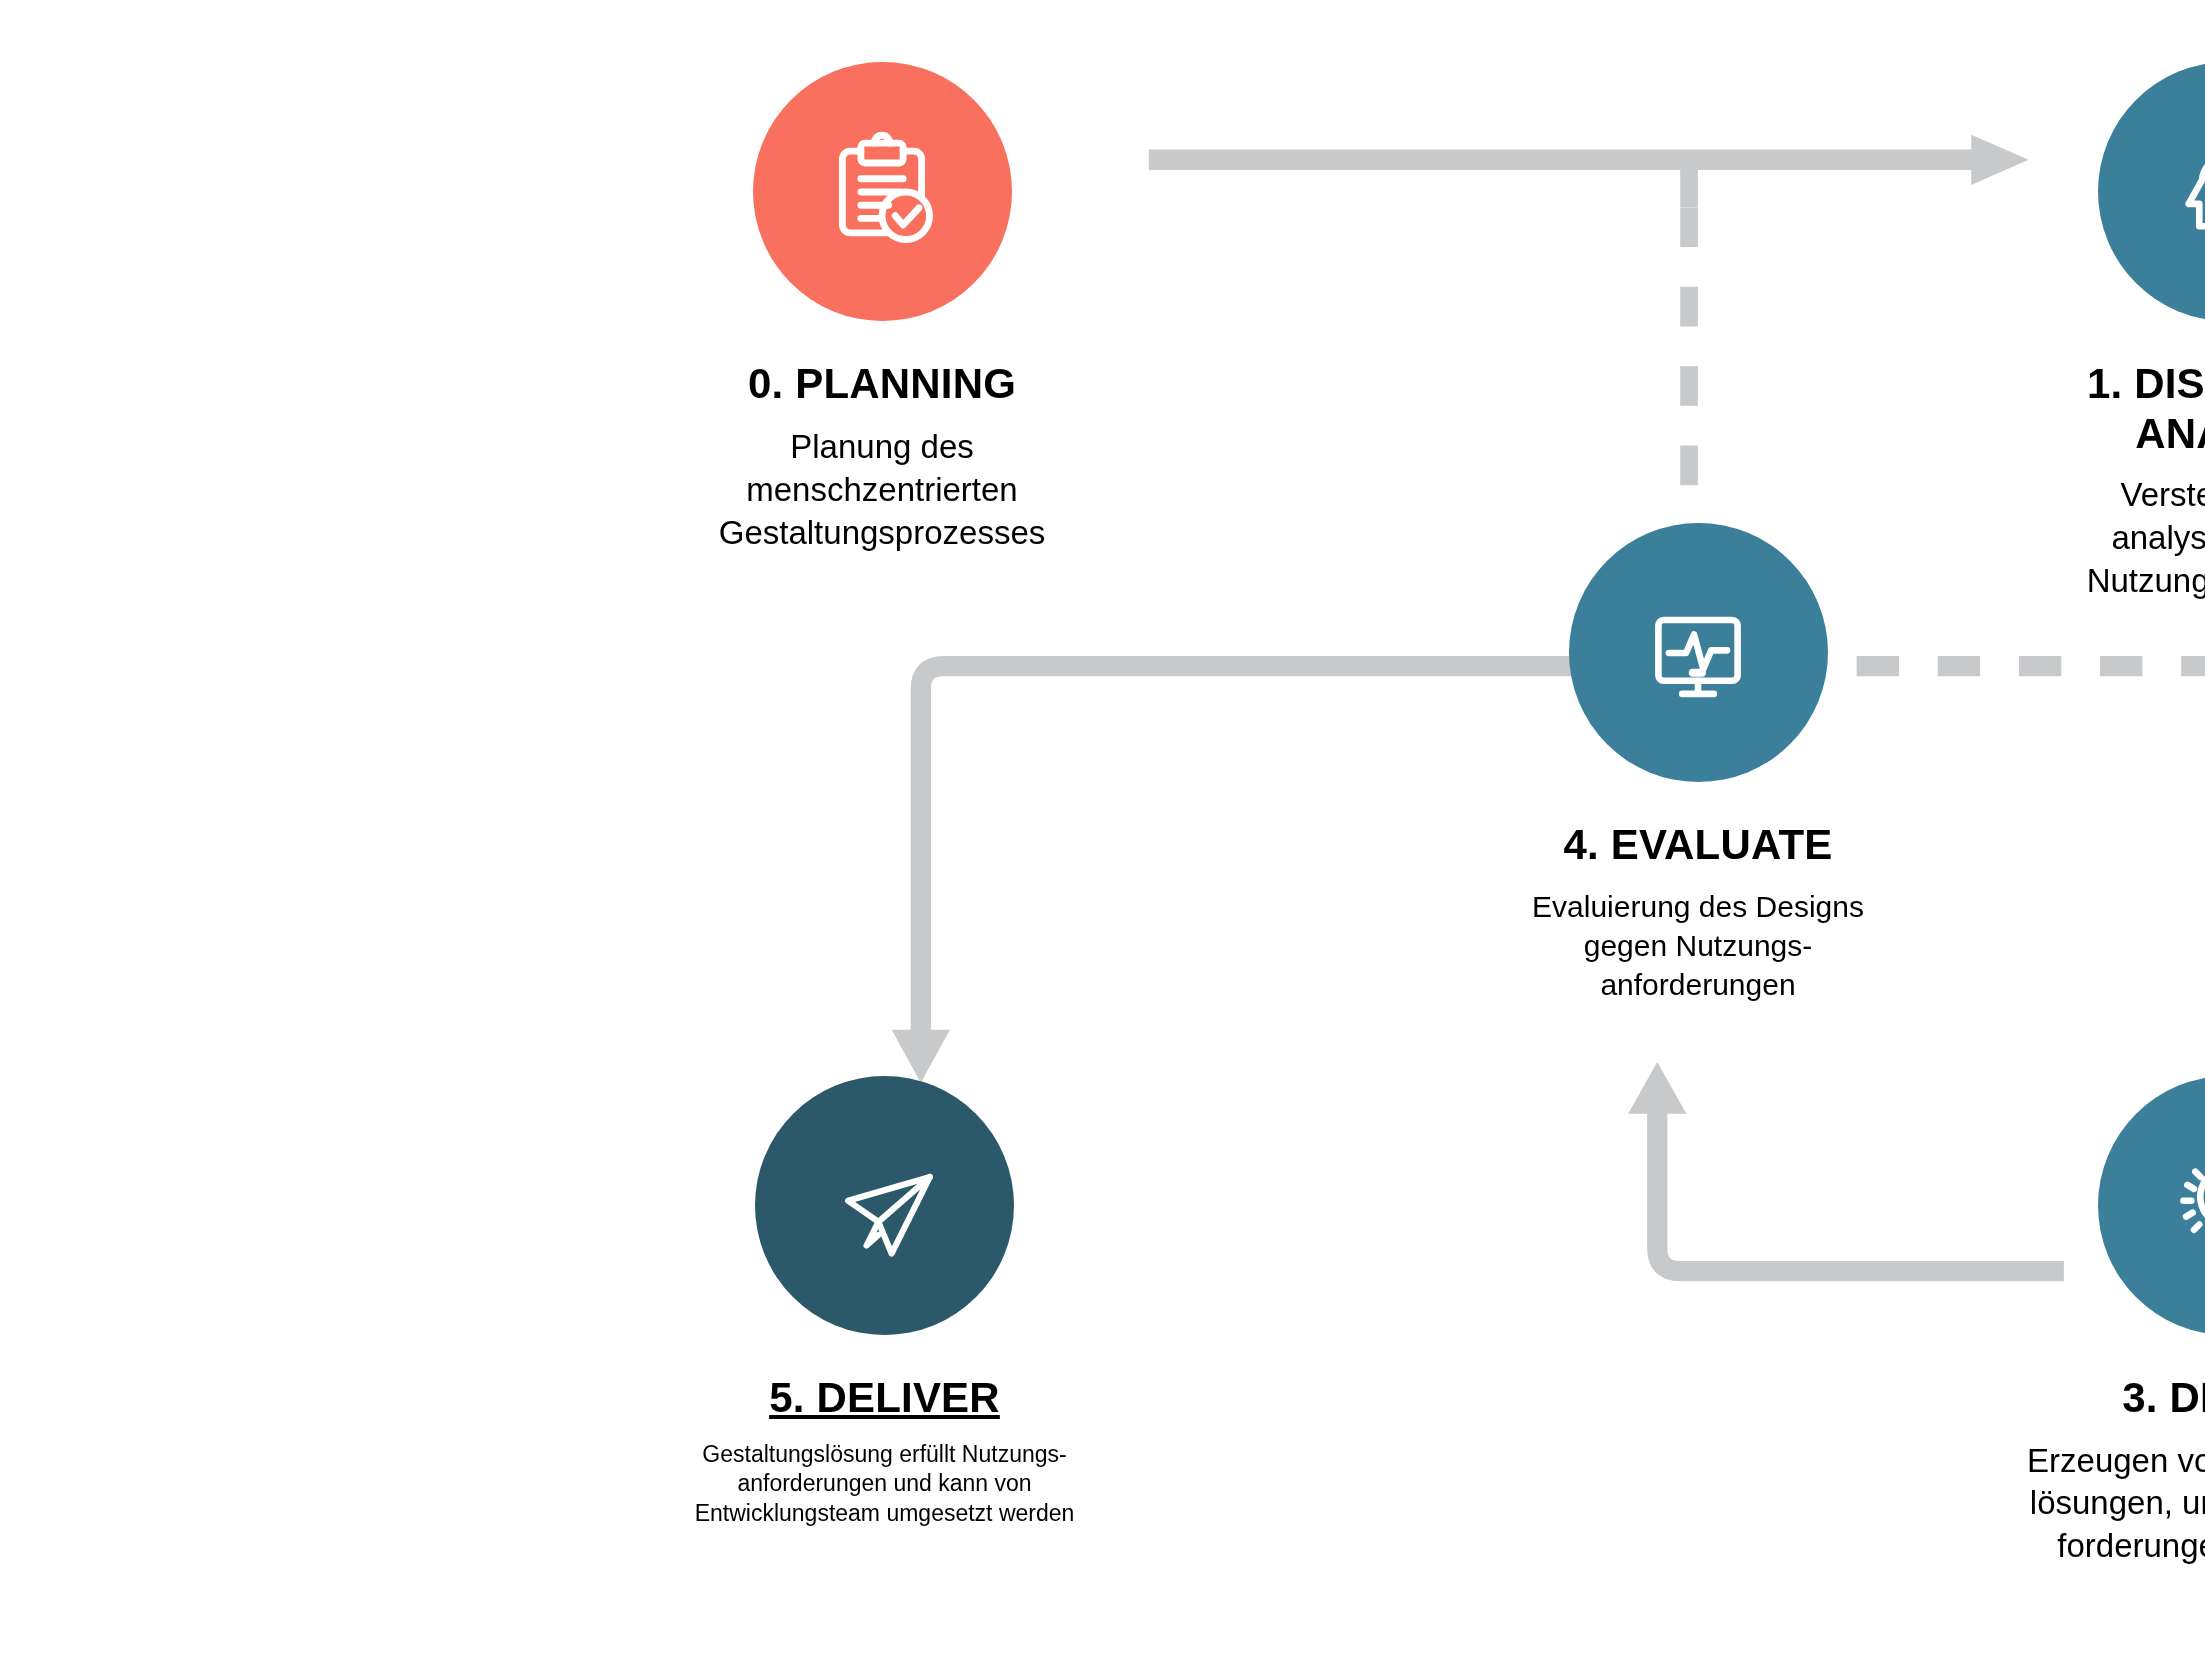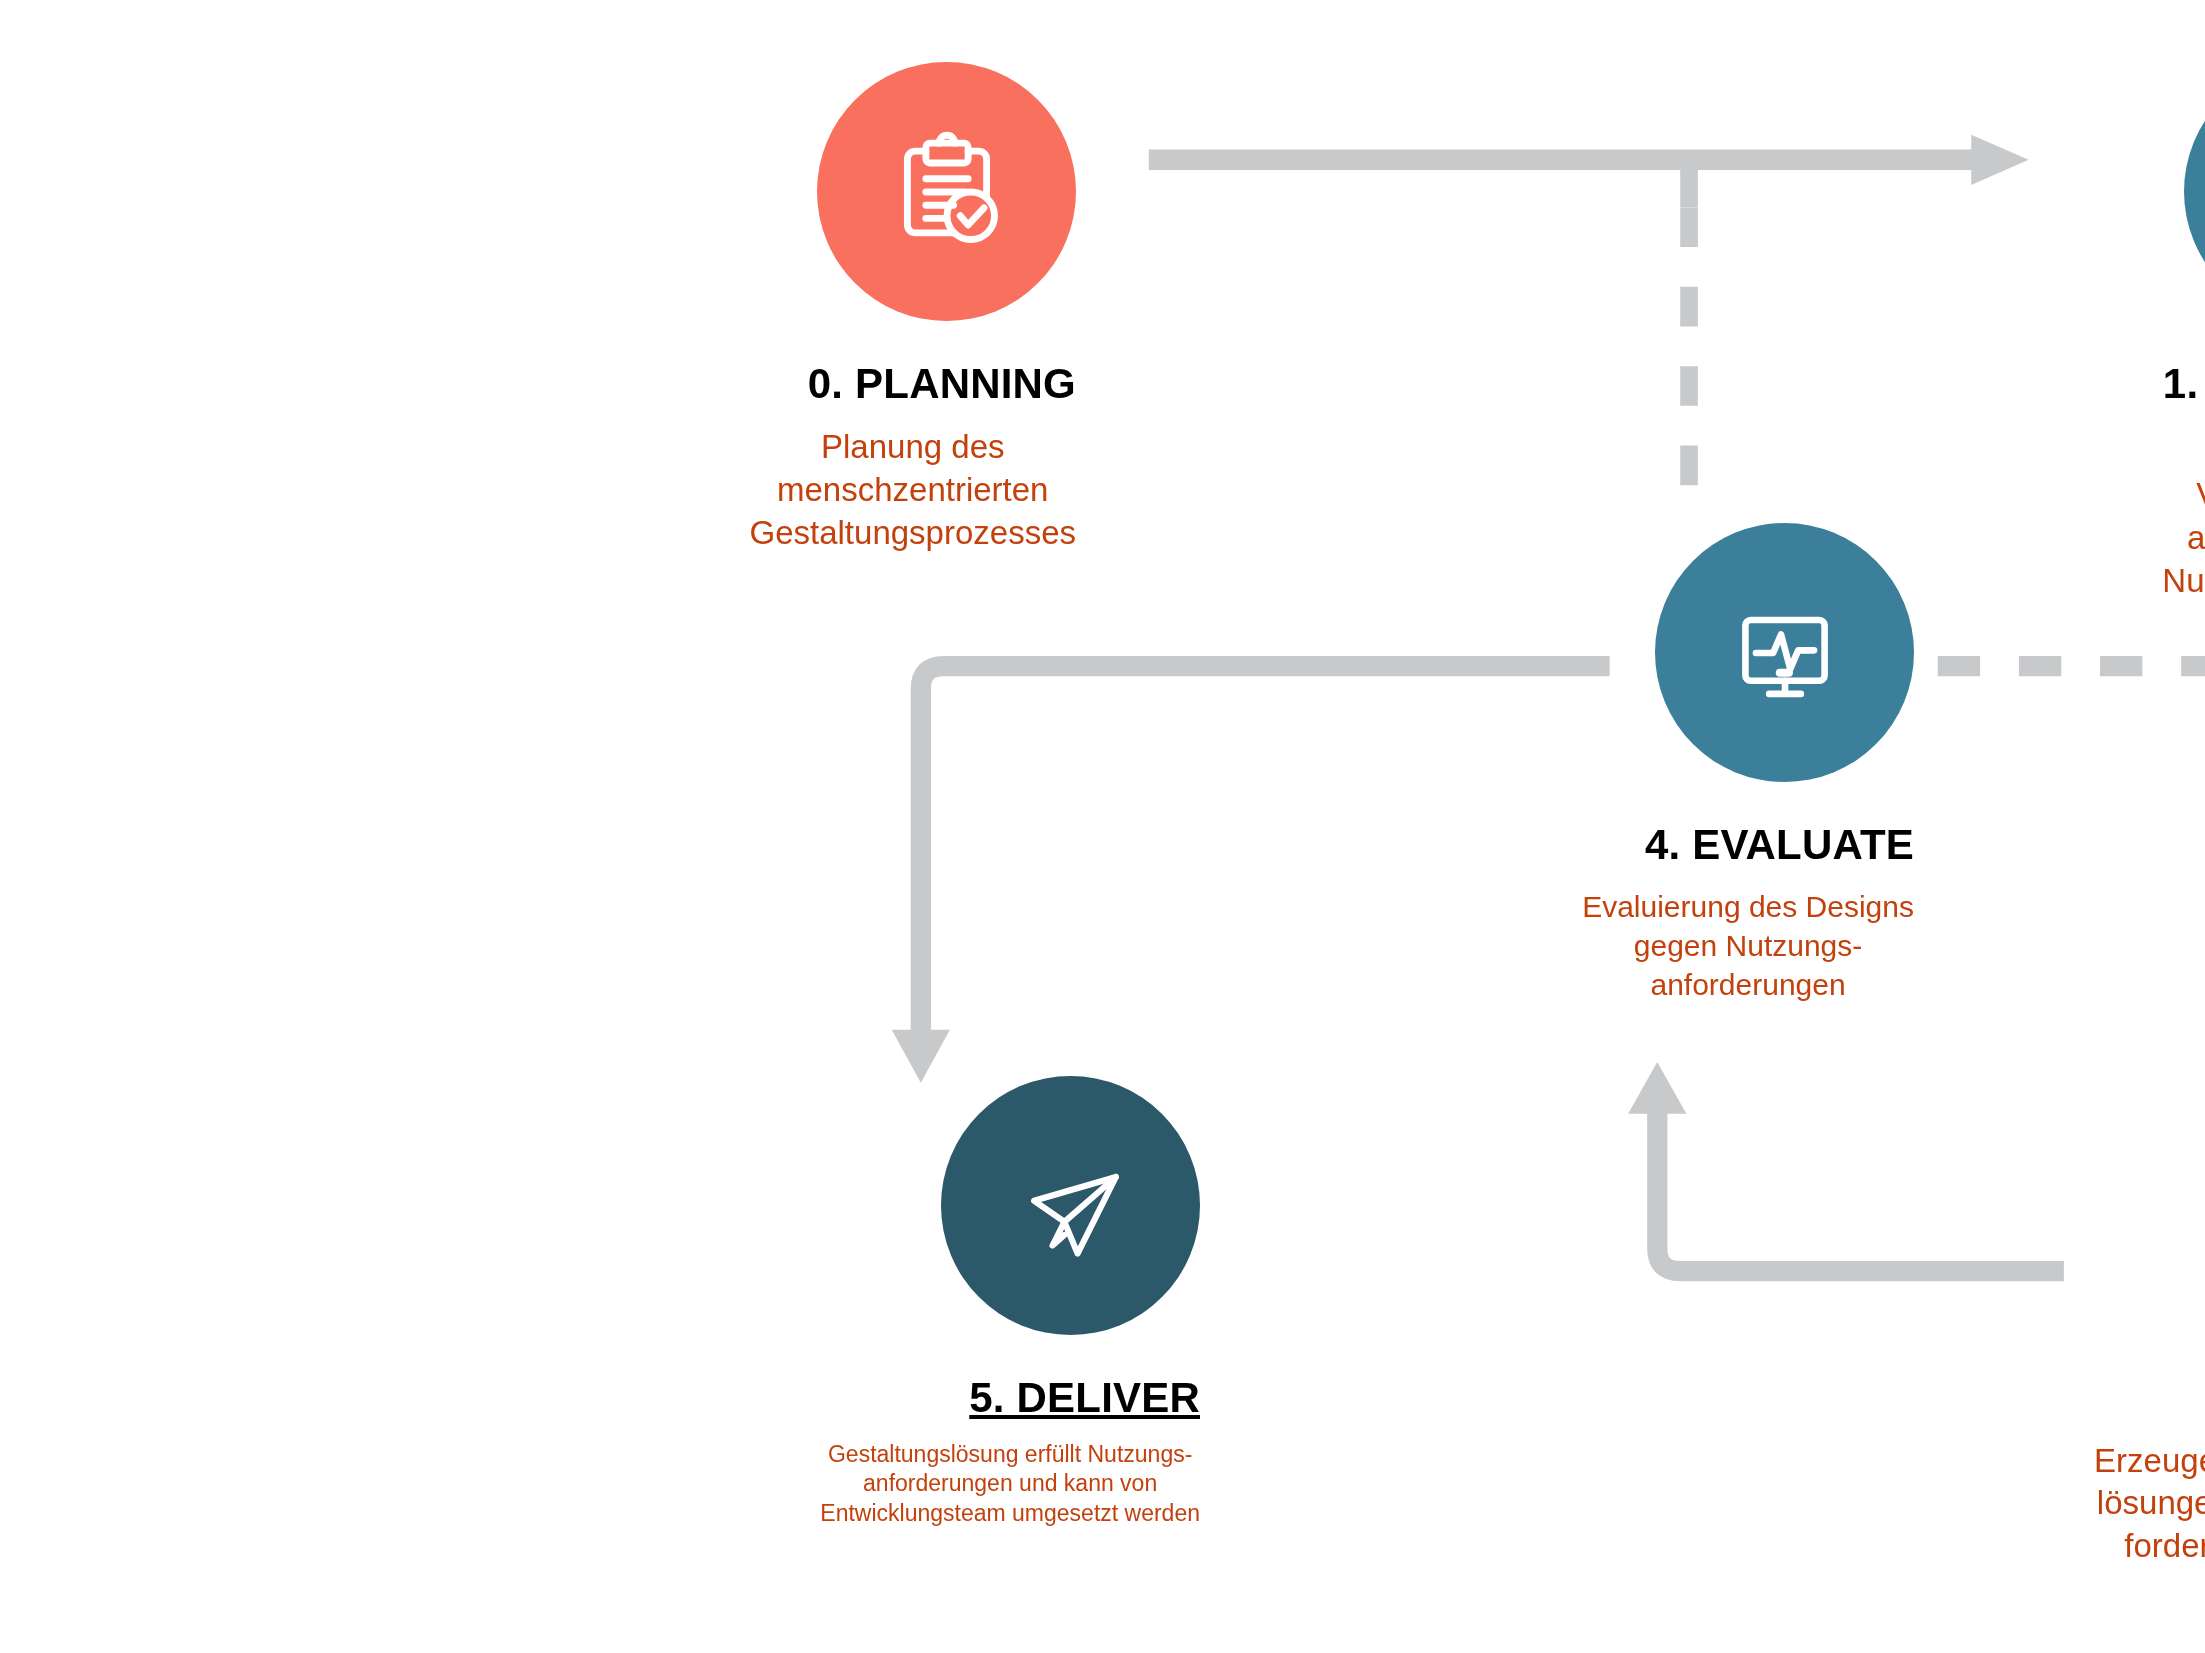--- a/index.html
+++ b/index.html
@@ -1,23 +1,23 @@
 <!DOCTYPE html>
 <html style="font-size:7px"><head>
 <meta charset="utf-8">
 <style>
   html,body{margin:0;padding:0;background:#ffffff;}
   body{font-family:"Liberation Sans",sans-serif;}
   #stage{position:relative;width:3528px;height:1654px;background:#ffffff;overflow:hidden;}
   #wires{position:absolute;left:0;top:0;width:3528px;height:1654px;}
-  .node{position:absolute;display:flex;flex-direction:column;align-items:flex-end;}
+  .node{position:absolute;display:flex;flex-direction:column;align-items:center;}
   .disc{border-radius:50%;display:flex;align-items:center;justify-content:center;}
   .disc svg{display:block;}
   .ttl{font-weight:bold;color:#000000;text-align:center;letter-spacing:0.2px;line-height:1.18;}
-  .desc{color:#c2410c;text-align:center;line-height:1.30;}
+  .desc{color:#000000;text-align:center;line-height:1.30;}
 </style>
 </head>
 <body>
 
 <div id="stage" style="background: rgb(255, 255, 255);">
 
   <svg id="wires" viewBox="0 0 8000 3750">
 
     <g>
       <path d="M2605 362 H4480" stroke="#c8c9ca" stroke-width="46" fill="none"></path>

